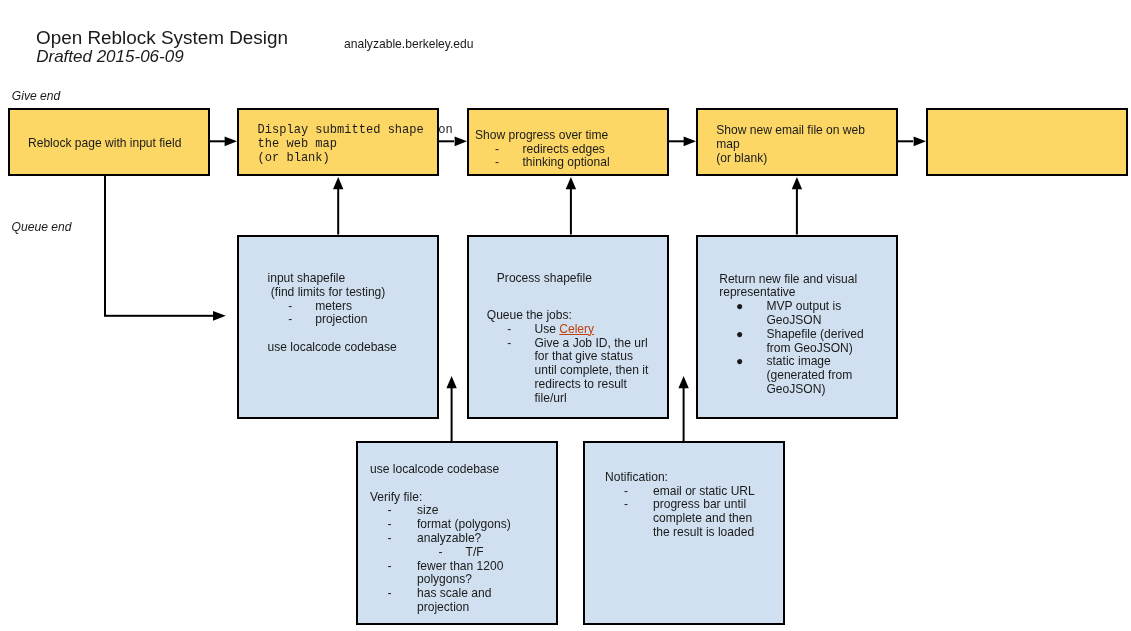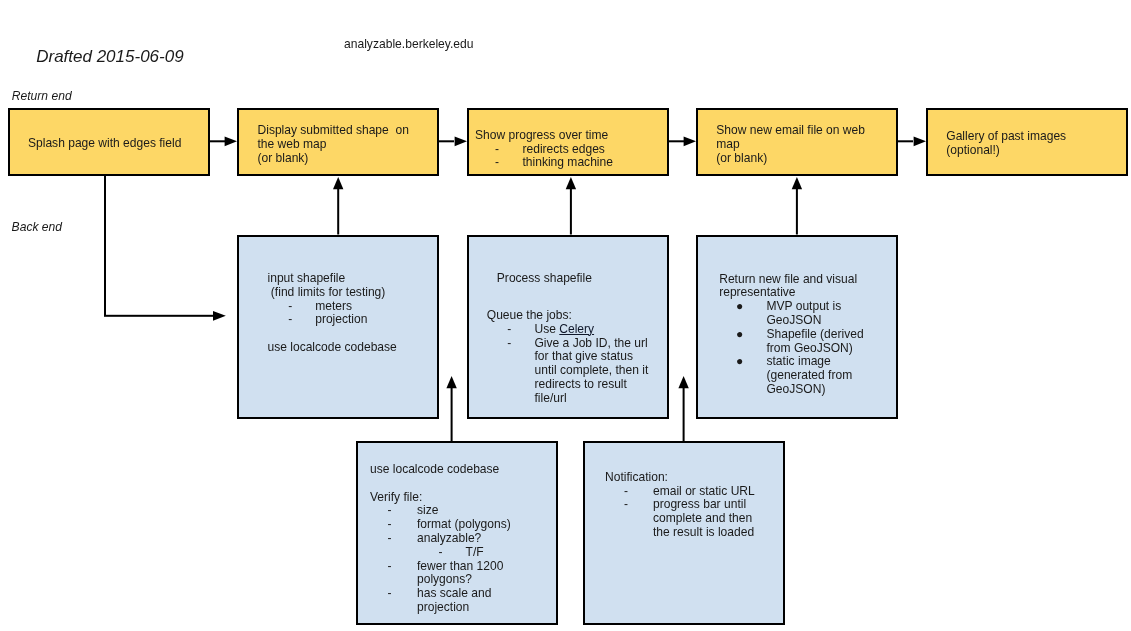--- a/index.html
+++ b/index.html
@@ -15,21 +15,21 @@
   .lane-label{font-size:12.1px;font-style:italic;white-space:nowrap;}
   #lane-front{left:11.8px;top:88.8px;}
   #lane-back{left:11.6px;top:219.8px;}
   .node{box-sizing:border-box;border:2px solid #000;}
   .node.frontend{background:#FDD766;}
   .node.backend{background:#D0E0F0;}
   .tblock{position:absolute;font-size:12.05px;line-height:13.8px;white-space:pre;}
   .ln{position:relative;height:13.8px;line-height:13.8px;}
   .bl{position:absolute;top:0;line-height:13.8px;}
   .it{position:absolute;top:0;line-height:13.8px;}
-  a.lnk{color:#0f172a;text-decoration:underline;text-decoration-thickness:1px;text-underline-offset:1px;}
+  a.lnk{color:#c2410c;text-decoration:underline;text-decoration-thickness:1px;text-underline-offset:1px;}
   svg#edges{position:absolute;left:0;top:0;width:1131px;height:631px;}
 </style>
 </head>
 <body>
 
 <div id="canvas">
 
 <svg id="edges" viewBox="0 0 1131 631">
   <g fill="#000" stroke="none">
     <g>
@@ -68,34 +68,34 @@
     <g>
       <rect x="450.6" y="387.2" width="2" height="53.8"></rect>
       <path d="M446.4,388.2 L451.6,375.9 L456.8,388.2 Z"></path>
     </g>
     <g>
       <rect x="682.6" y="387.2" width="2" height="53.8"></rect>
       <path d="M678.4,388.2 L683.6,375.9 L688.8,388.2 Z"></path>
     </g>
   </g>
 </svg>
+  <div class="abs" id="doc-title">Open Reblock System Design</div>
   <div class="abs" id="doc-subtitle">Drafted 2015-06-09</div>
   <div class="abs" id="site-url">analyzable.berkeley.edu</div>
-  <div class="abs lane-label" id="lane-front">Return end</div>
-  <div class="abs lane-label" id="lane-back">Back end</div>
+  <div class="abs lane-label" id="lane-front">Give end</div>
+  <div class="abs lane-label" id="lane-back">Queue end</div>
   <div class="abs node frontend" style="left:8px;top:107.6px;width:202px;height:68.3px;"></div>
-  <div class="tblock" style="left:28px;top:137px;"><div class="ln" style="">Splash page with edges field</div></div>
+  <div class="tblock" style="left:28px;top:137px;"><div class="ln" style="">Reblock page with input field</div></div>
   <div class="abs node frontend" style="left:237px;top:107.6px;width:202px;height:68.3px;"></div>
-  <div class="tblock" style="left:257.5px;top:124px;"><div class="ln" style="">Display submitted shape  on</div><div class="ln" style="">the web map</div><div class="ln" style="">(or blank)</div></div>
+  <div class="tblock" style="left:257.5px;top:124px;font-family:Liberation Mono, monospace;"><div class="ln" style="">Display submitted shape  on</div><div class="ln" style="">the web map</div><div class="ln" style="">(or blank)</div></div>
   <div class="abs node frontend" style="left:467px;top:107.6px;width:202px;height:68.3px;"></div>
-  <div class="tblock" style="left:475px;top:128.8px;"><div class="ln" style="">Show progress over time</div><div class="ln"><span class="bl" style="left:20px;">-</span><span class="it" style="left:47.5px;">redirects edges</span></div><div class="ln"><span class="bl" style="left:20px;">-</span><span class="it" style="left:47.5px;">thinking machine</span></div></div>
+  <div class="tblock" style="left:475px;top:128.8px;"><div class="ln" style="">Show progress over time</div><div class="ln"><span class="bl" style="left:20px;">-</span><span class="it" style="left:47.5px;">redirects edges</span></div><div class="ln"><span class="bl" style="left:20px;">-</span><span class="it" style="left:47.5px;">thinking optional</span></div></div>
   <div class="abs node frontend" style="left:696px;top:107.6px;width:202px;height:68.3px;"></div>
   <div class="tblock" style="left:716.3px;top:124.4px;"><div class="ln" style="">Show new email file on web</div><div class="ln" style="">map</div><div class="ln" style="">(or blank)</div></div>
   <div class="abs node frontend" style="left:926px;top:107.6px;width:202px;height:68.3px;"></div>
-  <div class="tblock" style="left:946.3px;top:130.1px;"><div class="ln" style="">Gallery of past images</div><div class="ln" style="">(optional!)</div></div>
   <div class="abs node backend" style="left:237px;top:234.5px;width:202px;height:184.6px;"></div>
   <div class="tblock" style="left:267.5px;top:272px;"><div class="ln" style="">input shapefile</div><div class="ln" style=""> (find limits for testing)</div><div class="ln"><span class="bl" style="left:20.8px;">-</span><span class="it" style="left:47.7px;">meters</span></div><div class="ln"><span class="bl" style="left:20.8px;">-</span><span class="it" style="left:47.7px;">projection</span></div><div class="ln" style=""></div><div class="ln" style="">use localcode codebase</div></div>
   <div class="abs node backend" style="left:467px;top:234.5px;width:202px;height:184.6px;"></div>
   <div class="tblock" style="left:486.8px;top:272.2px;"><div class="ln" style="">   Process shapefile</div><div class="ln" style="height:23px;"></div><div class="ln" style="">Queue the jobs:</div><div class="ln"><span class="bl" style="left:20.4px;">-</span><span class="it" style="left:47.7px;"><span>Use </span><a class="lnk" href="#">Celery</a></span></div><div class="ln"><span class="bl" style="left:20.4px;">-</span><span class="it" style="left:47.7px;">Give a Job ID, the url</span></div><div class="ln"><span class="it" style="left:47.7px;">for that give status</span></div><div class="ln"><span class="it" style="left:47.7px;">until complete, then it</span></div><div class="ln"><span class="it" style="left:47.7px;">redirects to result</span></div><div class="ln"><span class="it" style="left:47.7px;">file/url</span></div></div>
   <div class="abs node backend" style="left:696px;top:234.5px;width:202px;height:184.6px;"></div>
   <div class="tblock" style="left:719.2px;top:272.6px;"><div class="ln" style="">Return new file and visual</div><div class="ln" style="">representative</div><div class="ln"><span class="bl" style="left:16.8px;">●</span><span class="it" style="left:47.3px;">MVP output is</span></div><div class="ln"><span class="it" style="left:47.3px;">GeoJSON</span></div><div class="ln"><span class="bl" style="left:16.8px;">●</span><span class="it" style="left:47.3px;">Shapefile (derived</span></div><div class="ln"><span class="it" style="left:47.3px;">from GeoJSON)</span></div><div class="ln"><span class="bl" style="left:16.8px;">●</span><span class="it" style="left:47.3px;">static image</span></div><div class="ln"><span class="it" style="left:47.3px;">(generated from</span></div><div class="ln"><span class="it" style="left:47.3px;">GeoJSON)</span></div></div>
   <div class="abs node backend" style="left:356px;top:440.5px;width:202px;height:184.4px;"></div>
   <div class="tblock" style="left:370px;top:463px;"><div class="ln" style="">use localcode codebase</div><div class="ln" style=""></div><div class="ln" style="">Verify file:</div><div class="ln"><span class="bl" style="left:17.5px;">-</span><span class="it" style="left:47px;">size</span></div><div class="ln"><span class="bl" style="left:17.5px;">-</span><span class="it" style="left:47px;">format (polygons)</span></div><div class="ln"><span class="bl" style="left:17.5px;">-</span><span class="it" style="left:47px;">analyzable?</span></div><div class="ln"><span class="bl" style="left:68.5px;">-</span><span class="it" style="left:95.6px;">T/F</span></div><div class="ln"><span class="bl" style="left:17.5px;">-</span><span class="it" style="left:47px;">fewer than 1200</span></div><div class="ln"><span class="it" style="left:47px;">polygons?</span></div><div class="ln"><span class="bl" style="left:17.5px;">-</span><span class="it" style="left:47px;">has scale and</span></div><div class="ln"><span class="it" style="left:47px;">projection</span></div></div>
   <div class="abs node backend" style="left:583px;top:440.5px;width:202px;height:184.4px;"></div>
   <div class="tblock" style="left:605px;top:470.8px;"><div class="ln" style="">Notification:</div><div class="ln"><span class="bl" style="left:19px;">-</span><span class="it" style="left:48px;">email or static URL</span></div><div class="ln"><span class="bl" style="left:19px;">-</span><span class="it" style="left:48px;">progress bar until</span></div><div class="ln"><span class="it" style="left:48px;">complete and then</span></div><div class="ln"><span class="it" style="left:48px;">the result is loaded</span></div></div>

